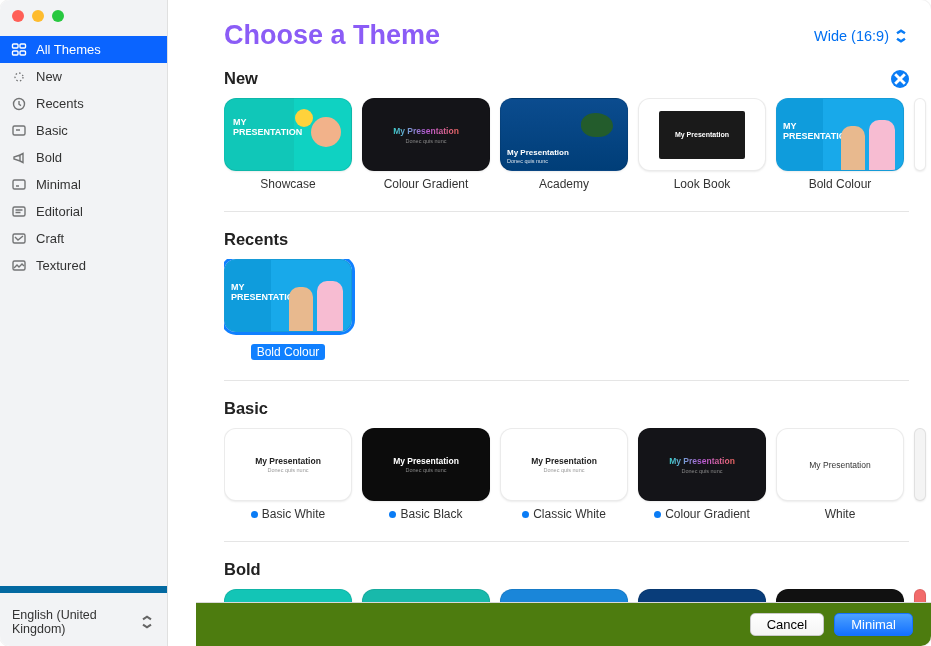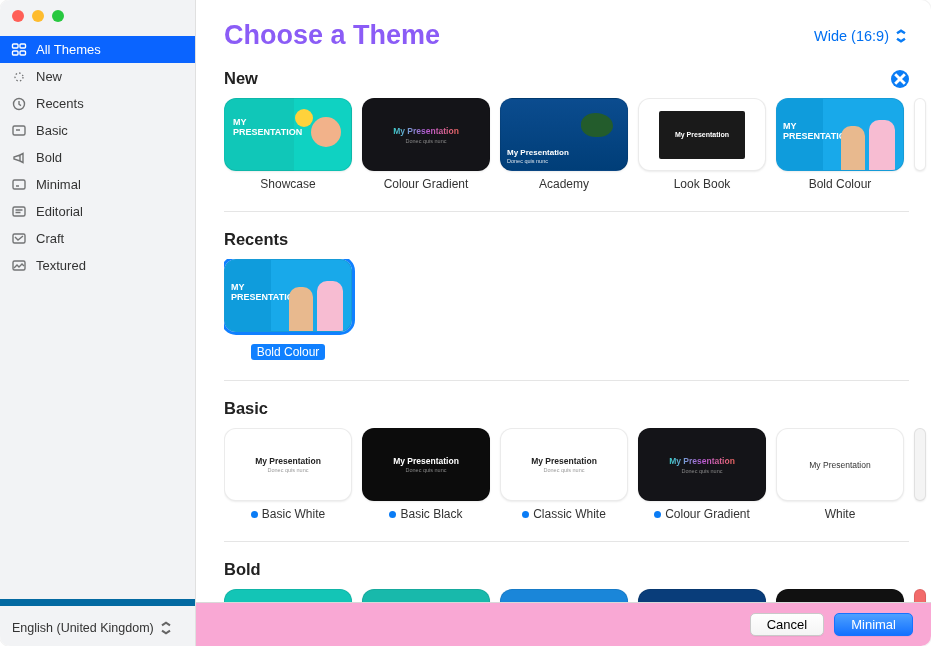--- a/index.html
+++ b/index.html
@@ -2,21 +2,21 @@
 <html><head>
 <meta charset="utf-8">
 <style>
 * { margin: 0; padding: 0; box-sizing: border-box; font-family: -apple-system, BlinkMacSystemFont, "Helvetica Neue", sans-serif; -webkit-font-smoothing: antialiased; }
 body { width: 931px; height: 646px; overflow: hidden; background: #fff; border-radius: 10px; box-shadow: 0 0 0 1px rgba(0,0,0,0.05); position: relative; }
 .traffic-lights { position: absolute; top: 10px; left: 12px; display: flex; gap: 8px; z-index: 10; }
 .traffic-lights span { width: 12px; height: 12px; border-radius: 50%; display: inline-block; }
 .tl-close { background: #ff5f57; }
 .tl-min  { background: #febc2e; }
 .tl-max  { background: #28c840; }
-.sidebar { position: absolute; top: 0; left: 0; bottom: 0; width: 196px; background: #f2f3f5; border-right: 1px solid #e0e0e0; padding-top: 36px; display: flex; flex-direction: column; }
+.sidebar { position: absolute; top: 0; left: 0; bottom: 0; width: 168px; background: #f2f3f5; border-right: 1px solid #e0e0e0; padding-top: 36px; display: flex; flex-direction: column; }
 .sidebar-list { flex: 1; }
 .sidebar-item { display: flex; align-items: center; gap: 8px; padding: 4px 10px; font-size: 13px; color: #333; cursor: pointer; line-height: 19px; }
 .sidebar-item.active { background: #0a64ff; color: #fff; }
 .sidebar-icon { width: 18px; height: 18px; display: flex; align-items: center; justify-content: center; color: #737475; }
 .sidebar-item.active .sidebar-icon { color: #fff; }
 .sidebar-footer { padding: 12px 8px 8px 8px; border-top: 7px solid #0369a1; }
 .language-picker { display: inline-flex; align-items: center; gap: 4px; font-size: 12.5px; color: #333; cursor: pointer; padding: 2px 4px;}
 .main { position: absolute; top: 0; left: 196px; right: 0; bottom: 0; display: flex; flex-direction: column; }
 .content { flex: 1; overflow: hidden; padding: 10px 0 0 28px; }
 .header-row { display: flex; align-items: center; justify-content: space-between; padding-right: 22px; padding-top: 10px;}
@@ -28,21 +28,21 @@
 .close-x { width:18px; height:18px; border-radius:50%; background:#0a7cf5; color:#fff; display:flex; align-items:center; justify-content:center; font-size:11px; cursor:pointer;}
 .themes-row { display: flex; gap: 10px; overflow: hidden; padding-bottom: 4px; }
 .theme { width: 128px; flex-shrink: 0; cursor: pointer; }
 .thumb { width: 128px; height: 73px; border-radius: 12px; border: 1px solid rgba(0,0,0,0.08); box-shadow: 0 1px 2px rgba(0,0,0,0.08); display: flex; flex-direction: column; align-items:center; justify-content:center; text-align:center; font-size: 8px; color:#444; position:relative; overflow:hidden;}
 .thumb.picked { outline: 3px solid #1080ff; outline-offset: 0; }
 .theme-label { text-align: center; font-size: 12px; color: #333; margin-top: 6px; display: flex; align-items: center; justify-content: center; gap: 4px;}
 .theme-label.picked { background:#1080ff; color:#fff; border-radius:3px; padding:1px 6px; display:inline-block; margin-left:auto; margin-right:auto;}
 .theme-label-wrap { text-align:center; margin-top:6px;}
 .blue-dot { width:7px; height:7px; border-radius:50%; background:#0a7cf5; display:inline-block; }
 .divider { border-top:1px solid #e5e5e5; margin-top:16px; margin-right:22px;}
-.footer { height: 44px; border-top: 1px solid #d9d9d9; display:flex; align-items:center; justify-content:flex-end; gap:10px; padding-right:18px; background:#f9a8d4; }
+.footer { height: 44px; border-top: 1px solid #d9d9d9; display:flex; align-items:center; justify-content:flex-end; gap:10px; padding-right:18px; background:#4d7c0f; }
 .btn { font-size:13px; padding:3px 16px; border-radius:5px; cursor:pointer; border:1px solid #c9c9c9; background:linear-gradient(#fff,#f4f4f4); box-shadow:0 1px 0 rgba(0,0,0,.04);}
 .btn.primary { background: linear-gradient(#4da1ff,#1471ff); color:#fff; border-color:#1672ff; }
 
 .th-showcase{ background: linear-gradient(90deg,#10c7b8 55%,#0fd2c2 55%); color:#fff; }
 .th-showcase .t1{ position:absolute; left:8px; top:18px; font-weight:700; font-size:9px; text-align:left; }
 .th-showcase .sun{position:absolute; right:38px; top:10px; width:18px;height:18px;border-radius:50%;background:#ffd23b;}
 .th-showcase .face{position:absolute; right:10px; top:18px; width:30px;height:30px;border-radius:50%;background:#f2b28a;}
 .th-gradient{ background:#141418; color:#fff;}
 .th-gradient .t2{font-size:8.5px;font-weight:600; background: linear-gradient(90deg,#3dd3d0,#b95bd8,#f0675e); -webkit-background-clip:text; color:transparent;}
 .th-gradient .sub{font-size:5.5px; color:#888; margin-top:2px;}

